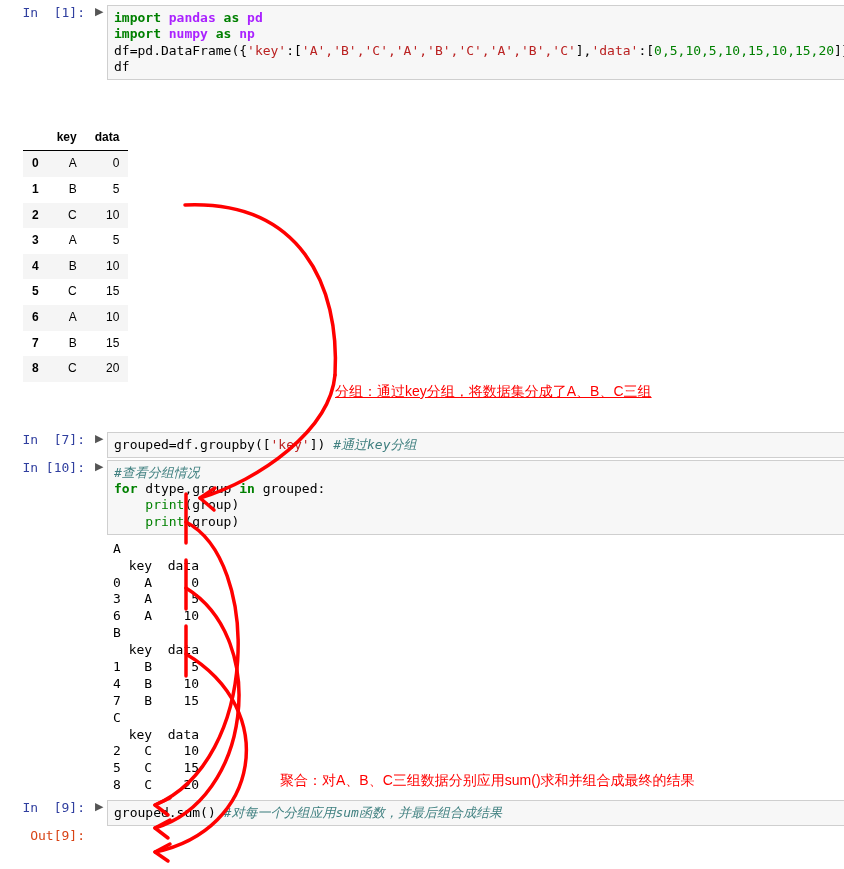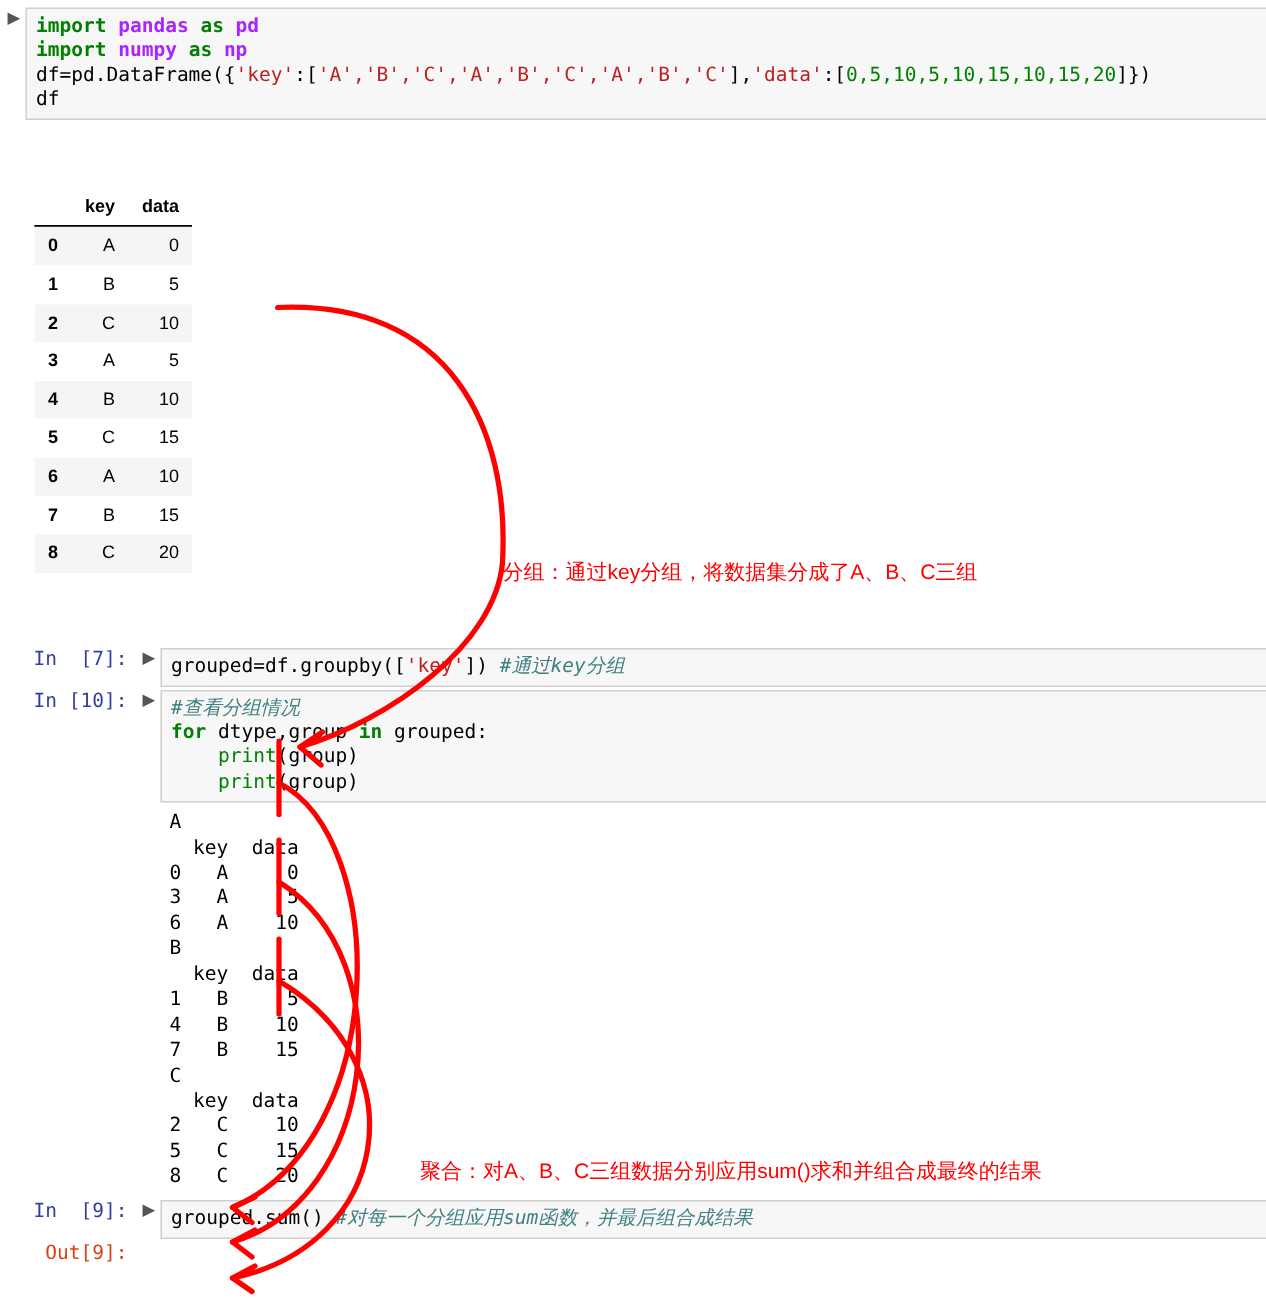--- a/index.html
+++ b/index.html
@@ -102,20 +102,21 @@
     width: 844px;
     height: 869px;
     pointer-events: none;
   }
   svg.overlay path { stroke: #ff0000; stroke-width: 3.5; fill: none; stroke-linecap: round; }
 </style>
 </head>
 <body>
 
 <div class="cell">
+  <div class="prompt prompt-in">In  [1]:</div>
   <div class="run-arrow">▶</div>
   <div class="input-area"><span class="kw-green">import</span> <span class="kw-purple">pandas</span> <span class="kw-green">as</span> <span class="kw-purple">pd</span>
 <span class="kw-green">import</span> <span class="kw-purple">numpy</span> <span class="kw-green">as</span> <span class="kw-purple">np</span>
 <span>df=pd.DataFrame({</span><span class="str">'key'</span><span>:[</span><span class="str">'A','B','C','A','B','C','A','B','C'</span><span>],</span><span class="str">'data'</span><span>:[</span><span class="num">0,5,10,5,10,15,10,15,20</span><span>]})</span>
 <span>df</span></div>
 </div>
 
 <div class="cell">
   <div class="run-arrow"></div>
   <div class="output-area">
@@ -165,21 +166,21 @@
 </div>
 
 <div class="cell">
   <div class="prompt prompt-out">Out[9]:</div>
   <div class="run-arrow"></div>
   <div class="output-area">
     
   </div>
 </div>
 
-<div class="annotation" style="left:335px; top:373px;">分组：通过key分组，将数据集分成了A、B、C三组</div>
+<div class="annotation" style="left:335px; top:383px;text-decoration:underline;">分组：通过key分组，将数据集分成了A、B、C三组</div>
 <div class="annotation" style="left:280px; top:772px;">聚合：对A、B、C三组数据分别应用sum()求和并组合成最终的结果</div>
 
 <svg class="overlay">
 
   <path d="M 185 205 C 300 200, 340 285, 335 375"></path>
   <path d="M 335 375 C 330 430, 260 480, 200 498"></path>
 
   <path d="M 200 498 L 215 488 M 200 498 L 214 510"></path>
 
   <path d="M 186 494 L 186 543"></path>

